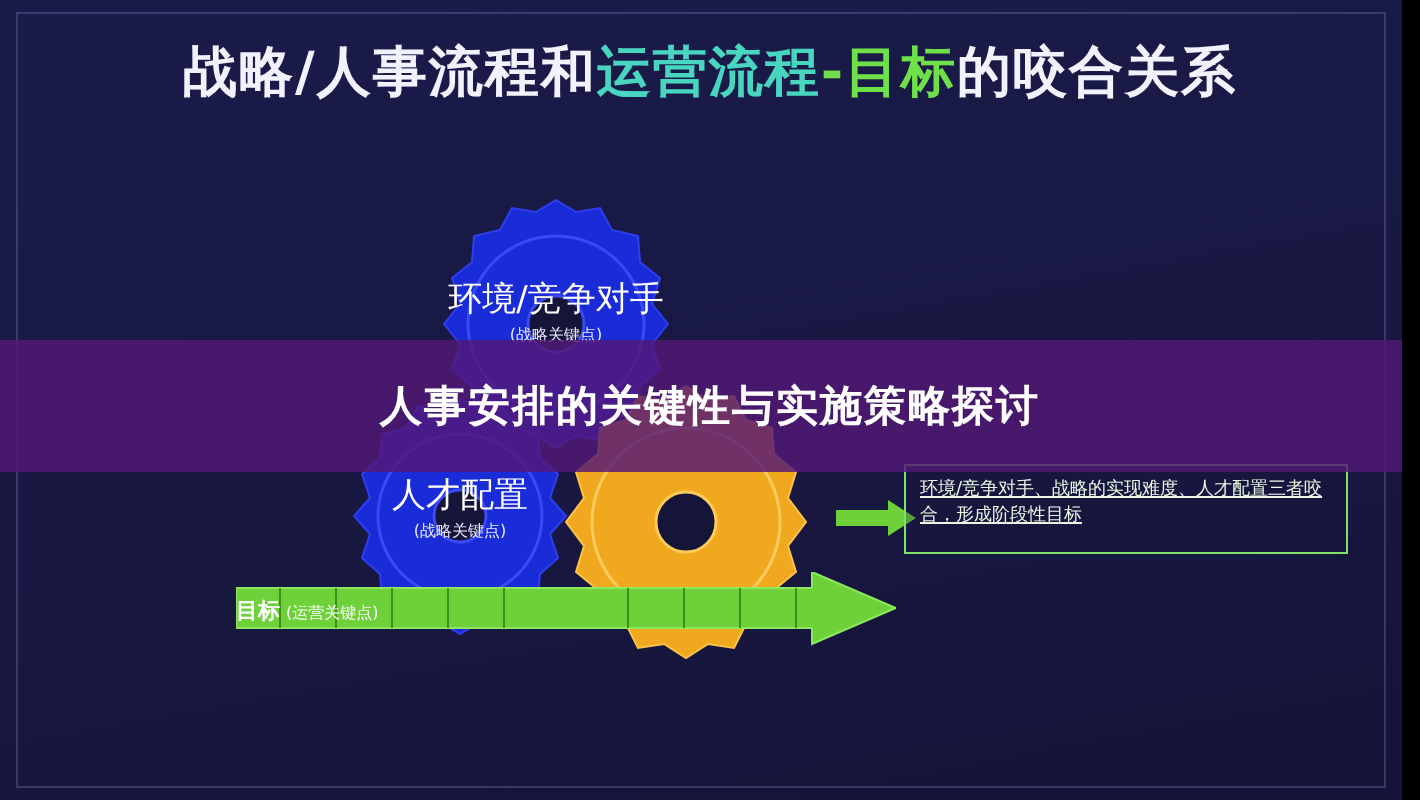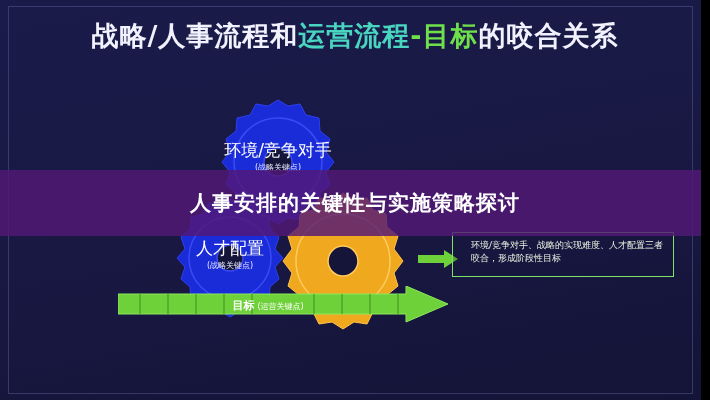--- a/index.html
+++ b/index.html
@@ -82,21 +82,20 @@
     left: 118px;
     top: 286px;
     width: 330px;
     height: 44px;
   }
   #goal-arrow-label {
     position: absolute;
     left: 118px;
     top: 298px;
     width: 300px;
-    text-align: center;
     color: #ffffff;
     font-size: 11px;
     font-weight: bold;
     white-space: nowrap;
   }
   #goal-arrow-label .sub {
     font-size: 8px;
     font-weight: normal;
     margin-left: 3px;
   }
@@ -107,21 +106,22 @@
     top: 232px;
     width: 206px;
     padding: 6px 7px 8px 7px;
     border: 1px solid #7fe06a;
     color: #eaf7e3;
     font-size: 9px;
     line-height: 1.45;
     background: rgba(20,20,60,0.25);
   }
   #callout .c-head {
-    margin: 0 0 3px 11px;
+    margin: 0 0 3px 0;
+    text-decoration: underline;
   }
   #callout ol {
     margin: 0;
     padding-left: 15px;
   }
   #callout ol li {
     margin-bottom: 2px;
   }
   
   #callout-arrow {

